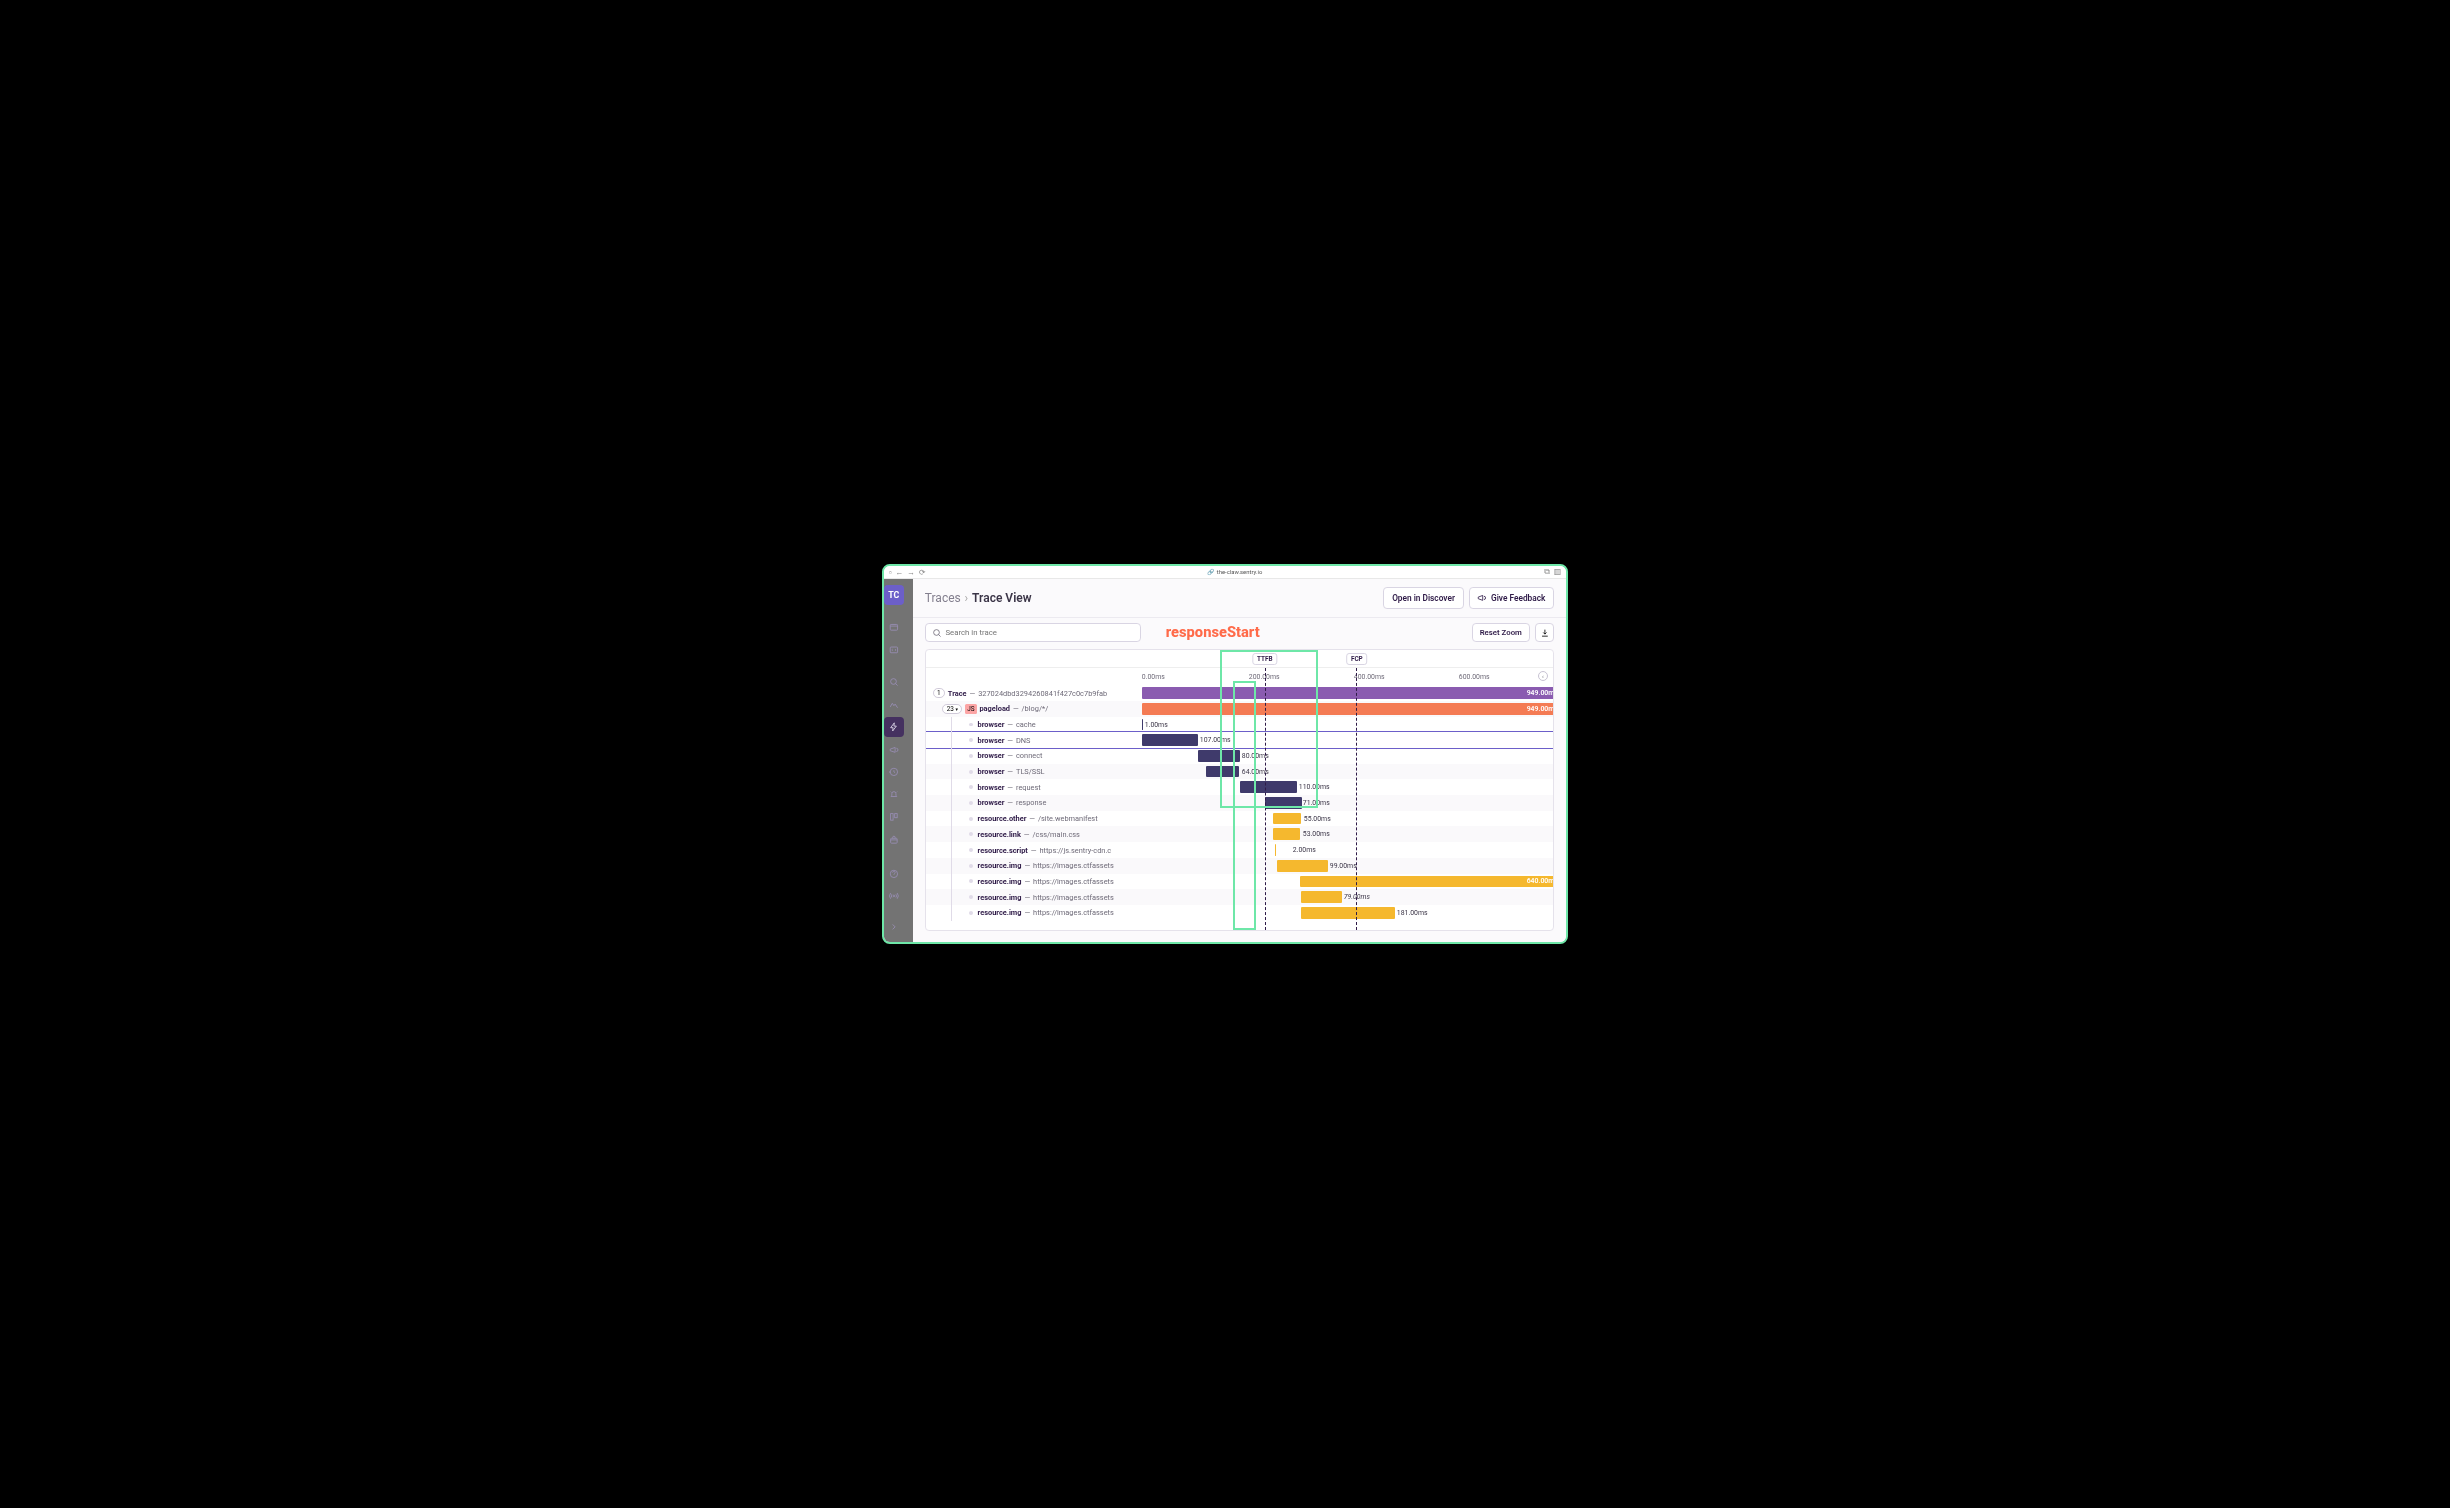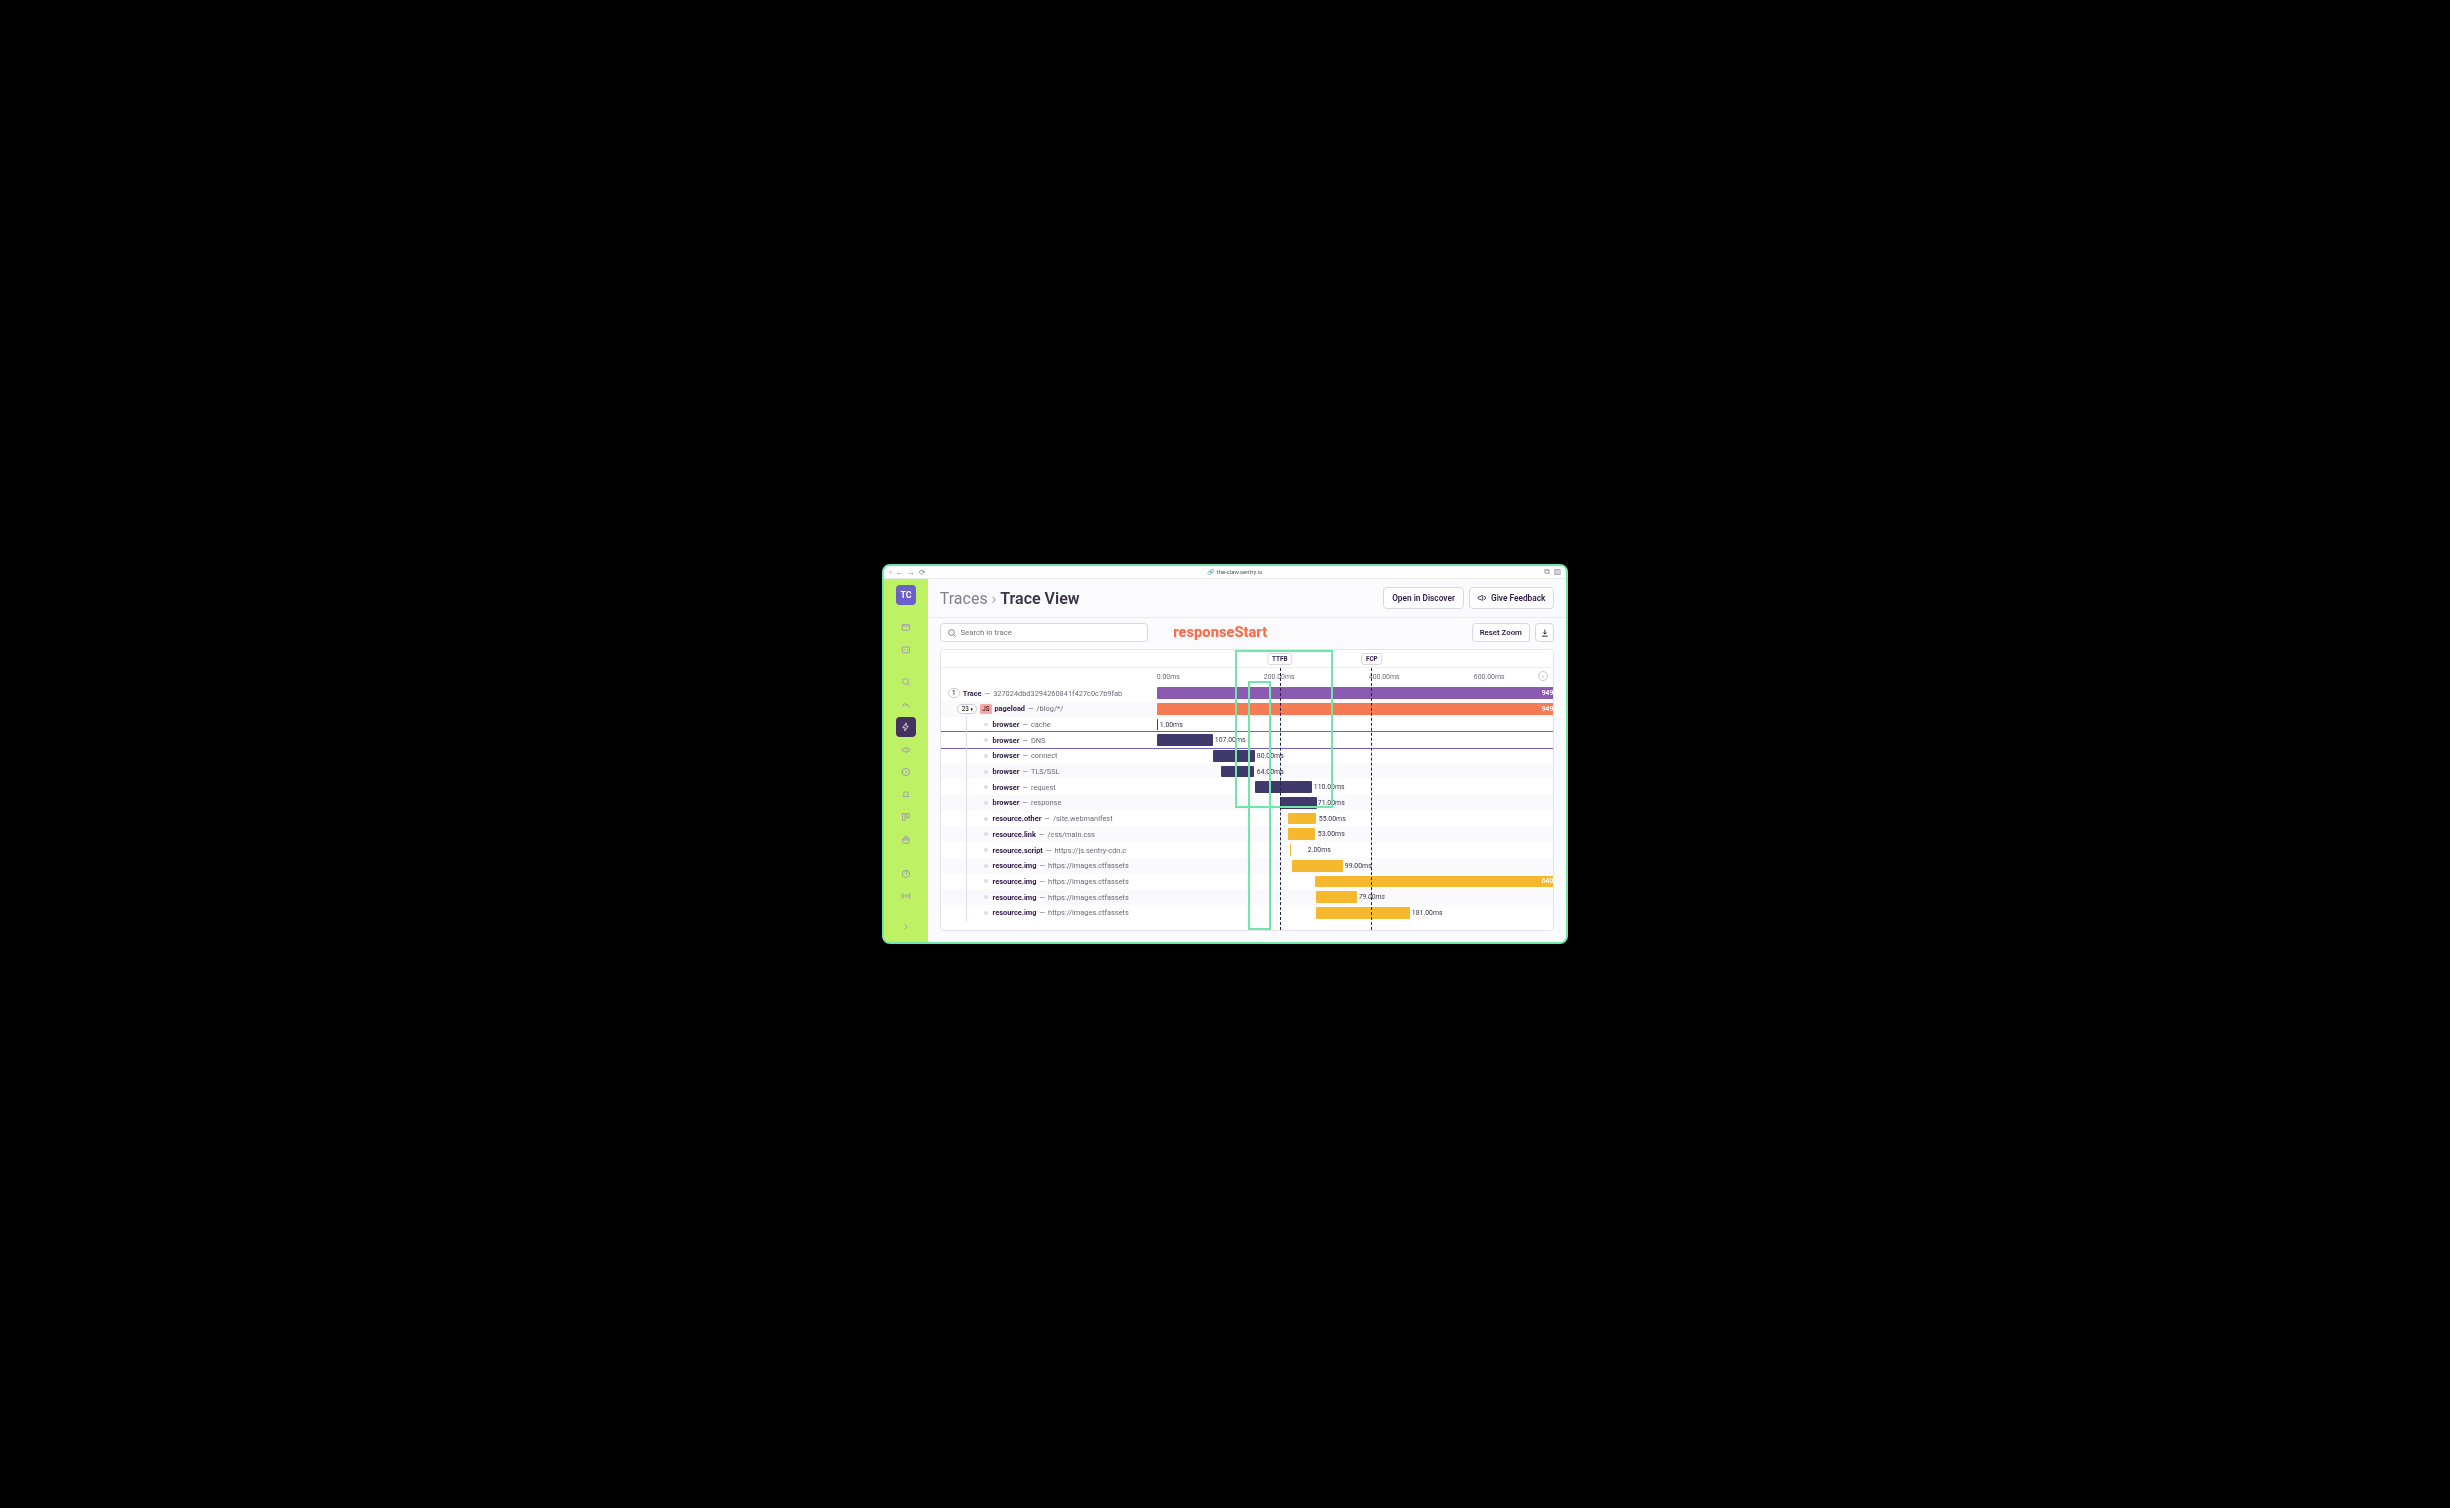--- a/index.html
+++ b/index.html
@@ -3,28 +3,28 @@
 <meta charset="utf-8">
 <style>
   * { margin: 0; padding: 0; box-sizing: border-box; font-family: -apple-system, BlinkMacSystemFont, "Segoe UI", Roboto, sans-serif; }
   body { background: #000; display: flex; align-items: center; justify-content: center; min-height: 100vh; padding: 9.8px; }
   .outer-frame { border: 2.9px solid #6ee7a8; border-radius: 7.8px; overflow: hidden; width: 686px; background: #fff; position: relative; }
   .browser-bar { height: 13.7px; background: #fff; display: flex; align-items: center; padding: 0 4.9px; gap: 4.9px; border-bottom: 0.5px solid #e8e8e8; }
   .browser-bar .nav { display: flex; gap: 3.9px; color: #888; }
   .browser-bar .url { flex: 1; text-align: center; color: #555; font-size: 5.9px; display: flex; align-items: center; justify-content: center; gap: 2px; }
   .browser-bar .right { display: flex; gap: 3.9px; color: #888; }
   .app { display: flex; height: 363px; }
-  .sidebar { width: 44px; background: #bef264; display: flex; flex-direction: column; align-items: center; padding: 5.9px 0; gap: 2.9px; }
+  .sidebar { width: 29px; background: #737373; display: flex; flex-direction: column; padding: 5.9px 0; gap: 2.9px; }
   .sidebar .logo { width: 19.6px; height: 19.6px; background: #6c5fc9; border-radius: 3.9px; color: #fff; font-weight: 700; font-size: 8.8px; display: flex; align-items: center; justify-content: center; margin-bottom: 9.8px; }
   .sidebar .icon { width: 19.6px; height: 19.6px; display: flex; align-items: center; justify-content: center; color: #9a8fb8; border-radius: 3.9px; cursor: pointer; }
   .sidebar .icon.active { background: #453160; color: #e8e3f3; }
   .sidebar .spacer { flex: 1; }
   .main { flex: 1; display: flex; flex-direction: column; background: #fbfafc; }
   .header { display: flex; align-items: center; padding: 7.8px 11.8px; gap: 4.9px; border-bottom: 0.5px solid #eceaf0; background: #fbfafc; }
-  .breadcrumb { display: flex; align-items: center; gap: 3.9px; font-size: 16px; color: #3b3547; }
+  .breadcrumb { display: flex; align-items: center; gap: 3.9px; font-size: 12px; color: #3b3547; }
   .breadcrumb .crumb-link { color: #837f8e; }
   .breadcrumb .sep { color: #aaa; }
   .breadcrumb .current { font-weight: 600; }
   .header .flex-spacer { flex: 1; }
   .btn { background: #fff; border: 0.5px solid #d9d5e3; border-radius: 3.9px; padding: 4.9px 7.8px; font-size: 8.3px; font-weight: 600; color: #2e1a47; cursor: pointer; display: flex; align-items: center; gap: 3.9px; }
   .toolbar { display: flex; align-items: center; padding: 4.9px 11.8px 6.9px; gap: 4.9px; }
   .search-box { flex: 1; border: 0.5px solid #d9d5e3; background: #fff; border-radius: 3.9px; display: flex; align-items: center; padding: 3.9px 5.9px; gap: 3.9px; max-width: 314px; }
   .search-box input { border: none; outline: none; flex: 1; font-size: 7.8px; background: transparent; }
   .annotation { font-size: 14.7px; font-weight: 800; color: #ff6b4a; margin-left: 20px; }
   .toolbar .flex-spacer { flex: 1; }

